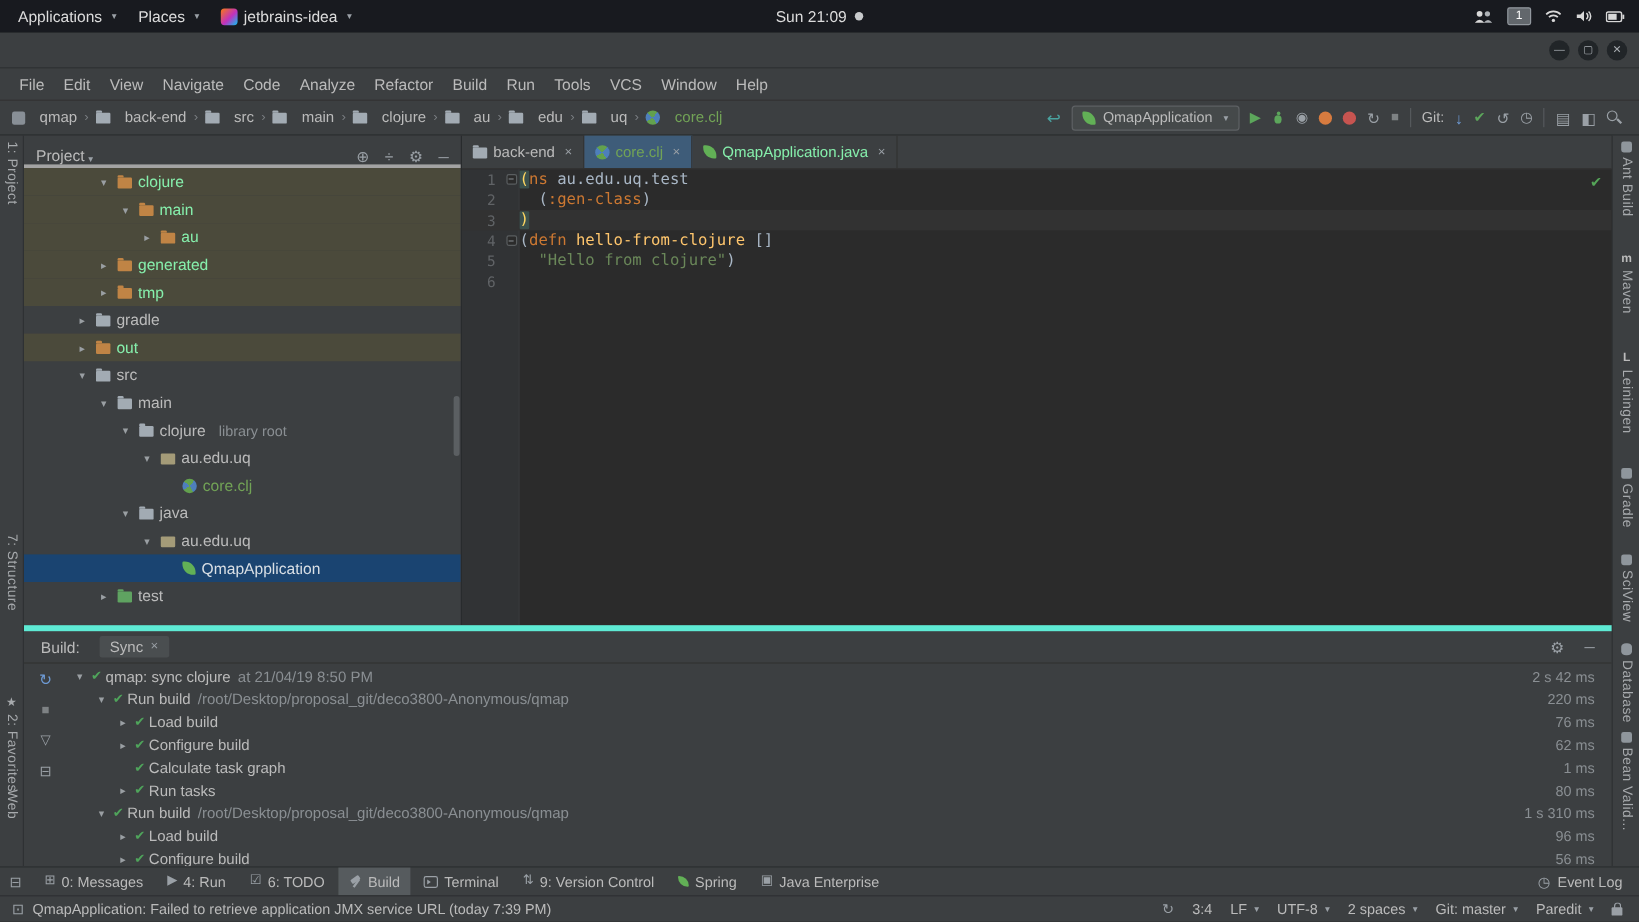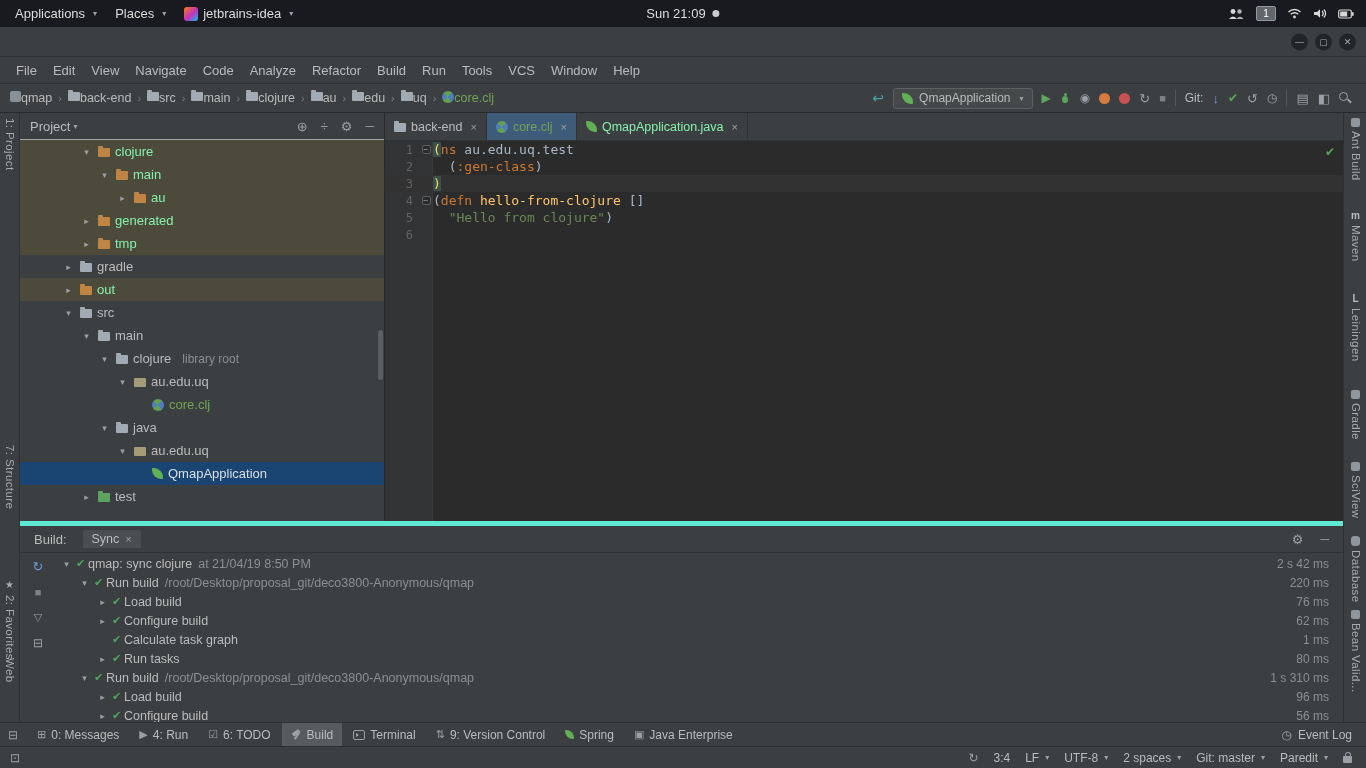--- a/index.html
+++ b/index.html
@@ -30,21 +30,21 @@
 
 
 #menu-bar{position:absolute;top:57px;left:0;width:1366px;height:27px;background:#3C3F41;
   display:flex;align-items:center;padding:0 8px;border-bottom:1px solid #323232}
 .menu-item{padding:3px 8px;font-size:13px;color:#BBBBBB;cursor:pointer;border-radius:2px}
 
 
 #toolbar{position:absolute;top:84px;left:0;width:1366px;height:29px;background:#3C3F41;
   display:flex;align-items:center;padding:0 10px;border-bottom:1px solid #282B2D}
 .crumbs{display:flex;align-items:center;gap:4px;font-size:12.5px;color:#BBBBBB}
-.crumb{display:flex;gap:0;cursor:pointer}
+.crumb{display:flex;align-items:center;gap:12px;cursor:pointer}
 .crumb-sep{color:#7A7E82;font-size:11px;margin:0 2px}
 #toolbar-actions{margin-left:auto;display:flex;align-items:center;gap:9px;padding-right:4px}
 .run-combo{display:flex;align-items:center;gap:6px;height:21px;padding:0 8px;border:1px solid #5E6164;
   border-radius:3px;background:#45494A;font-size:12px;color:#BBBBBB;cursor:pointer}
 .git-label{font-size:12px;color:#BBBBBB}
 .dot-orange{width:11px;height:11px;border-radius:50%;background:#D77B3F;cursor:pointer}
 .dot-red{width:11px;height:11px;border-radius:50%;background:#C75450;cursor:pointer}
 .ic-bug{width:11px;height:12px;position:relative;cursor:pointer}
 .ic-bug::before{content:"";position:absolute;left:2.5px;top:4px;width:6px;height:7px;border-radius:50%;background:#5CA65B}
 .ic-bug::after{content:"";position:absolute;left:4px;top:1px;width:3px;height:3px;border-radius:50%;background:#5CA65B}
@@ -59,21 +59,21 @@
 .lstrip-item{position:absolute;left:4px;cursor:pointer}
 .lstrip-star{position:absolute;left:5px;font-size:10px;color:#A7AAAD}
 .rstrip-item{position:absolute;left:2px;width:19px;display:flex;flex-direction:column;align-items:center;gap:4px;cursor:pointer}
 .ric-sq{width:9px;height:9px;background:#8F969C;border-radius:2px}
 .ric-db{width:9px;height:10px;background:#8F969C;border-radius:4px/3px}
 .ric-letter{font-size:10px;color:#BBBBBB;font-weight:bold}
 
 
 #project-panel{position:absolute;left:20px;top:113px;width:365px;height:408px;background:#3C3F41;
   border-right:1px solid #282B2D;overflow:hidden}
-.pp-header{height:27px;display:flex;align-items:center;padding:0 10px;font-size:13px;color:#BBBBBB;border-bottom:1px solid #a3a3a3}
+.pp-header{height:27px;display:flex;align-items:flex-end;padding:0 10px;font-size:13px;color:#BBBBBB;border-bottom:3px solid #a3a3a3}
 .pp-icons{margin-left:auto;display:flex;gap:13px;align-items:center}
 .pp-tree{position:relative;height:381px;overflow:hidden}
 .trow{display:flex;align-items:center;height:23px;font-size:13px;color:#BBBBBB;gap:5px;cursor:pointer}
 .trow.olive{background:#4B4A3B}
 .trow.selected{background:#1A4471}
 .trow.selected .tlabel{color:#D9DFE5}
 .arrow{width:13px;text-align:center;color:#9A9FA3;font-size:9px;flex:none}
 .tanno{color:#8A8F93;font-size:12px;margin-left:6px}
 .c-orange{color:#86efac}
 .c-green{color:#72A356}
@@ -573,20 +573,21 @@
       </span>
     </span>
   <span class="bb-right">
     <span class="gic" style="color:#9AA0A6;font-size:12px">◷</span>
     <span>Event Log</span>
   </span>
 </div>
 
 <div id="status-bar">
   <span class="gic" style="color:#9AA0A6;font-size:12px">⊡</span>
+  <span class="sb-msg">QmapApplication: Failed to retrieve application JMX service URL (today 7:39 PM)</span>
   <span class="sb-right">
     <span class="gic" style="color:#9AA0A6;font-size:12px">↻</span>
   <span class="sb-w">
         <span>3:4</span>
       </span>
       <span class="sb-w">
         <span>LF</span>
         <span class="chev">▾</span>
       </span>
       <span class="sb-w">

